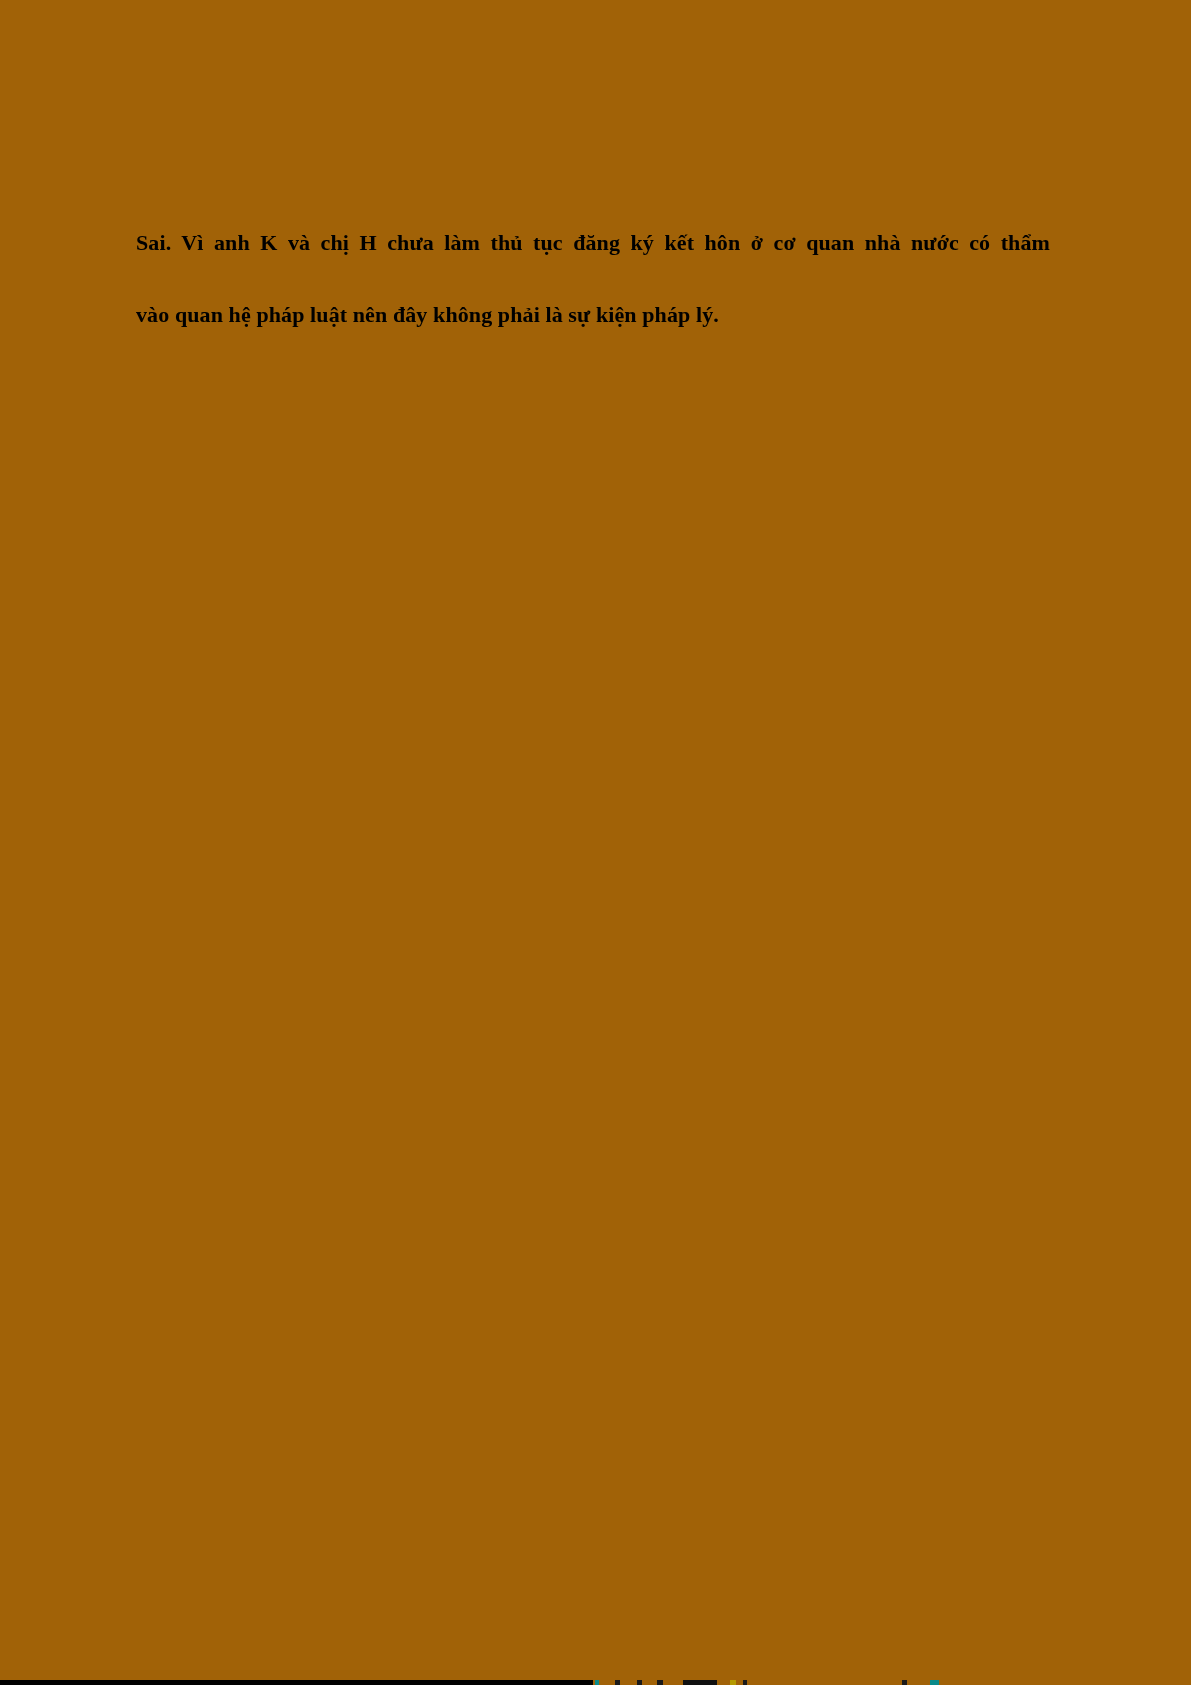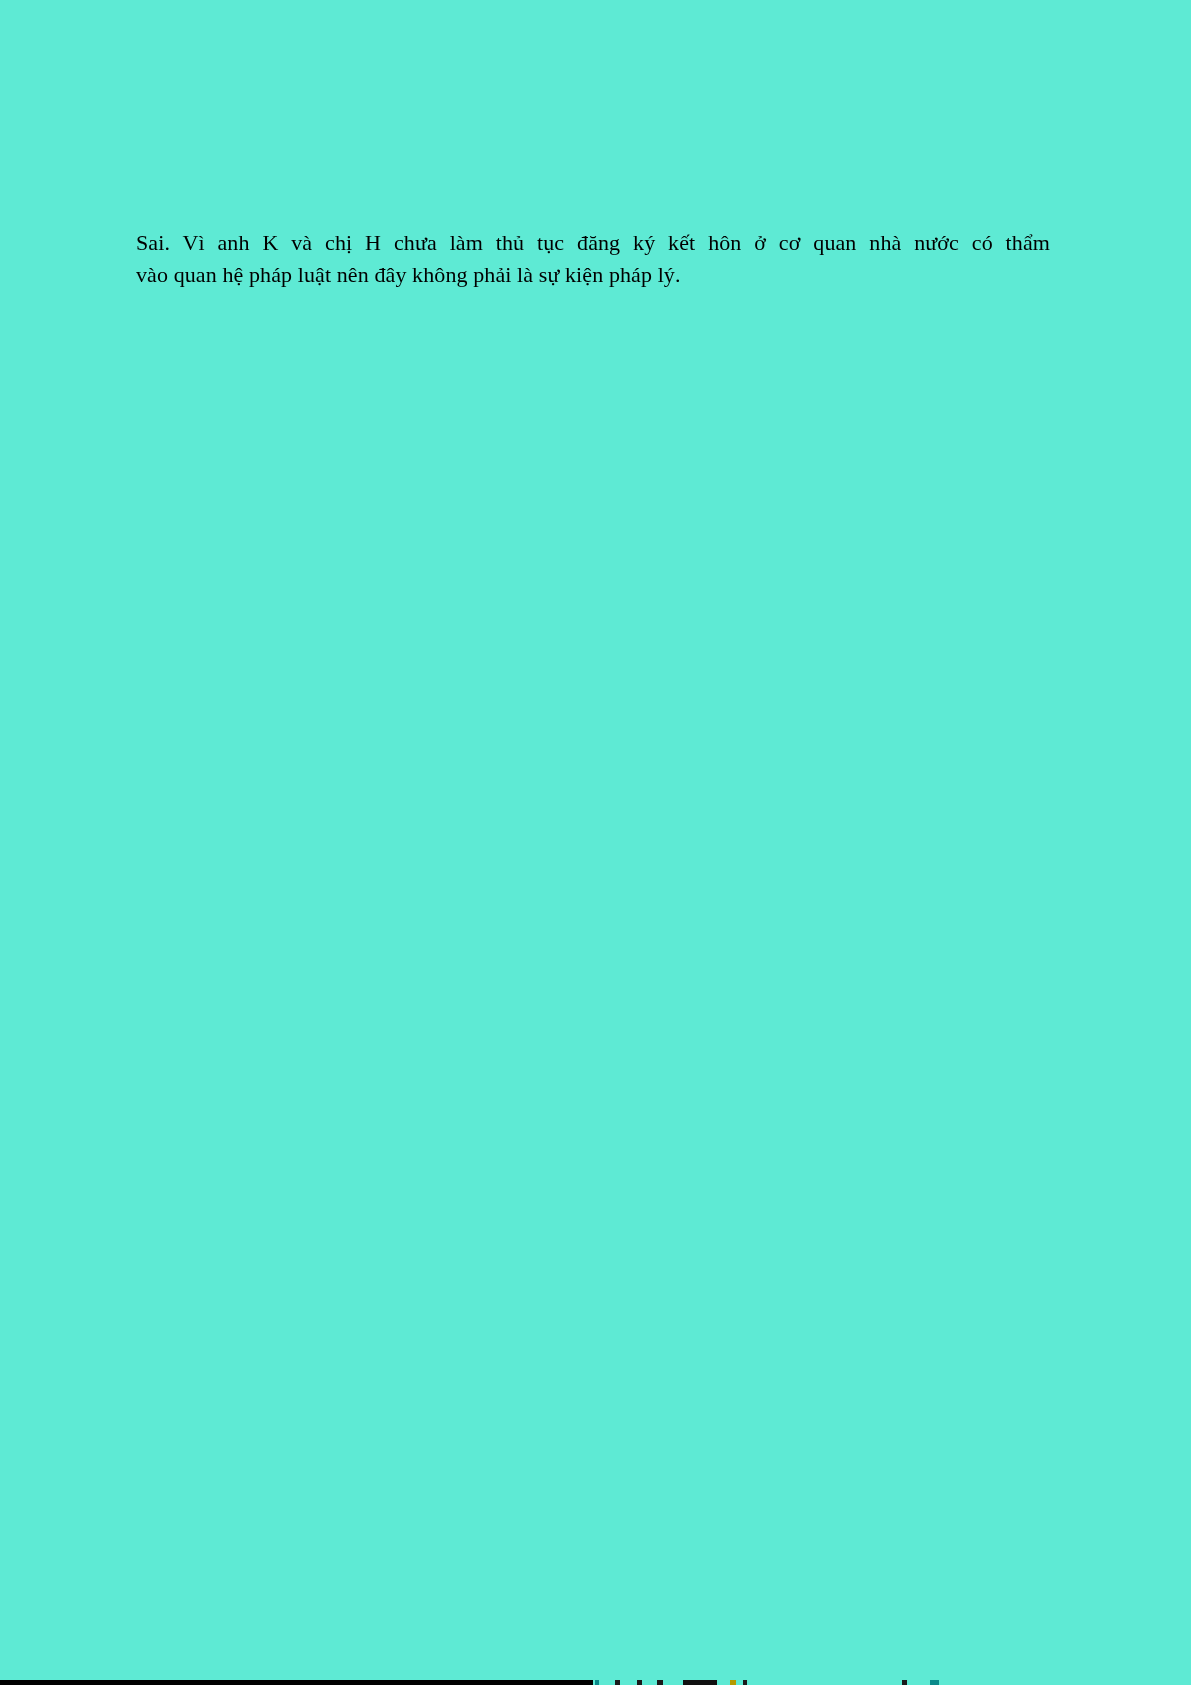--- a/index.html
+++ b/index.html
@@ -4,23 +4,24 @@
 <style>
   html, body {
     margin: 0;
     padding: 0;
     background: #ffffff;
   }
   .page {
     position: relative;
     width: 1191px;
     height: 1685px;
-    background: #5eead4;
+    background: #a16207;
     overflow: hidden;
     font-family: "Liberation Serif", "DejaVu Serif", serif;
+    font-weight: bold;
   }
   .para {
     position: absolute;
     left: 136px;
     top: 227px;
     width: 914px;
     margin: 0;
     font-size: 22px;
     line-height: 32px;
     color: #000000;
@@ -28,20 +29,21 @@
   }
   .para .line {
     display: block;
   }
   .para .line.justified {
     text-align: justify;
     text-align-last: justify;
   }
   .para .line.last {
     text-align: left;
+    margin-top: 40px;
   }
   .bottom-strip {
     position: absolute;
     left: 0;
     bottom: 0;
     width: 1191px;
     height: 8px;
   }
   .divider {
     position: absolute;

